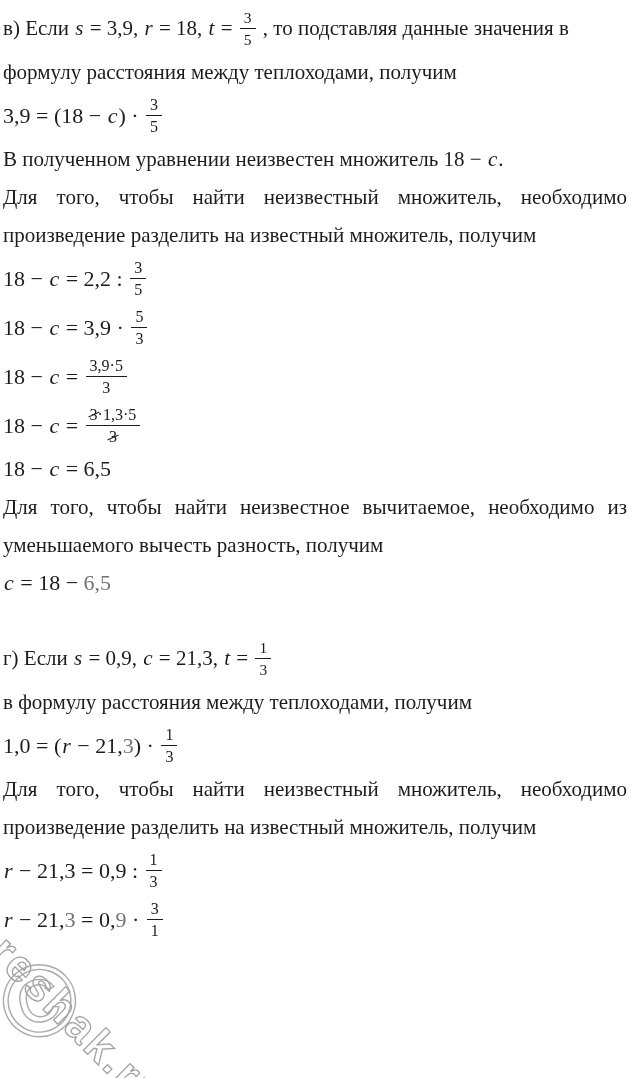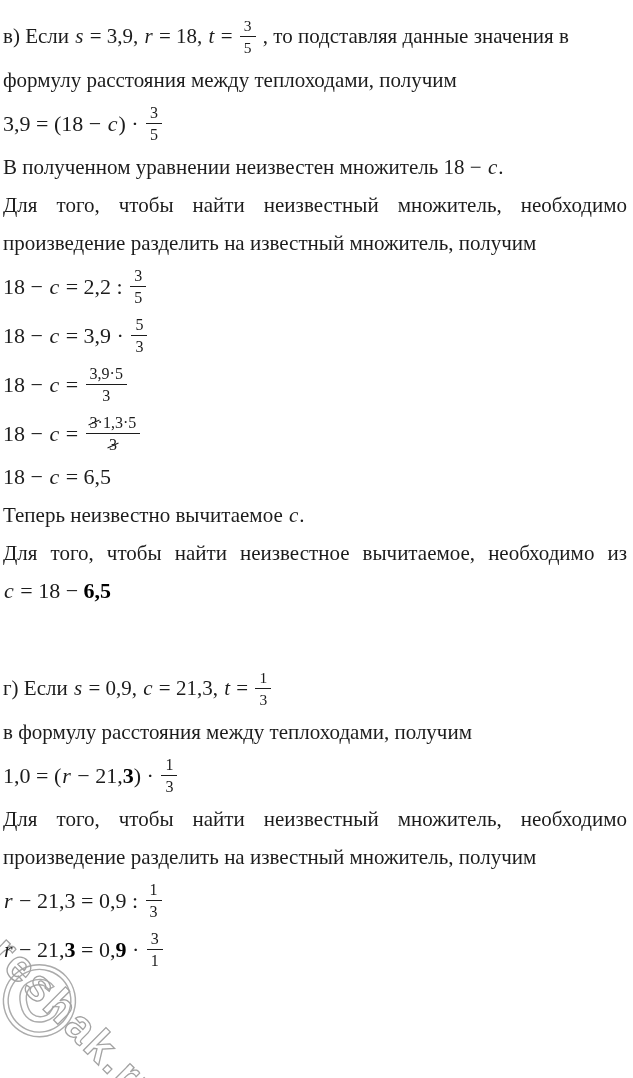--- a/index.html
+++ b/index.html
@@ -11,37 +11,37 @@
   }
   .page {
     position: relative;
     width: 633px; height: 1078px;
     color: #1c1c1c;
     overflow: hidden;
   }
   .content {
     position: relative;
     z-index: 1;
-    padding: 12px 6px 0 3px;
+    padding: 4px 6px 0 3px;
   }
-  .section + .section { margin-top: 54px; }
+  .section + .section { margin-top: 32px; }
   .line {
     line-height: 38px;
     font-size: 21px;
     white-space: nowrap;
   }
   .line.math { font-size: 22px; }
   .line.tall { line-height: 49px; }
   .line.justify {
     white-space: normal;
     text-align: justify;
     text-align-last: justify;
   }
   .var { font-style: italic; padding: 0 1px; }
-  .muted { color: #000000; font-weight: bold; }
+  .muted { color: #737373; }
   .frac {
     display: inline-block;
     vertical-align: middle;
     text-align: center;
     font-size: 15.5px;
     line-height: 1.1;
     position: relative;
     top: -2px;
     margin: 0 2px;
   }
@@ -106,22 +106,22 @@
         <div class="line"><span>формулу расстояния между теплоходами, получим</span></div>
         <div class="line math tall"><span>3,9 = (18 − </span><span class="var">c</span><span>) · </span><span class="frac"><span class="num"><span>3</span></span><span class="den"><span>5</span></span></span></div>
         <div class="line"><span>В полученном уравнении неизвестен множитель  18 − </span><span class="var">c</span><span>.</span></div>
         <div class="line justify"><span>Для того, чтобы найти неизвестный множитель, необходимо</span></div>
         <div class="line"><span>произведение разделить на известный множитель, получим</span></div>
         <div class="line math tall"><span>18 − </span><span class="var">c</span><span> = 2,2 : </span><span class="frac"><span class="num"><span>3</span></span><span class="den"><span>5</span></span></span></div>
         <div class="line math tall"><span>18 − </span><span class="var">c</span><span> = 3,9 · </span><span class="frac"><span class="num"><span>5</span></span><span class="den"><span>3</span></span></span></div>
         <div class="line math tall"><span>18 − </span><span class="var">c</span><span> = </span><span class="frac"><span class="num"><span>3,9·5</span></span><span class="den"><span>3</span></span></span></div>
         <div class="line math tall"><span>18 − </span><span class="var">c</span><span> = </span><span class="frac"><span class="num"><span class="cancel">3</span><span>·1,3·5</span></span><span class="den"><span class="cancel">3</span></span></span></div>
         <div class="line math"><span>18 − </span><span class="var">c</span><span> = 6,5</span></div>
-        <div class="line"><span>Теперь неизвестно вычитаемое  </span><span class="var">c</span><span>.</span></div>
         <div class="line justify"><span>Для того, чтобы найти неизвестное вычитаемое, необходимо из</span></div>
+        <div class="line"><span>уменьшаемого вычесть разность, получим</span></div>
         <div class="line math"><span class="var">c</span><span> = 18 − </span><span class="muted">6,5</span></div>
       </div>
       <div class="section">
         <div class="line tall"><span>г) Если  </span><span class="var">s</span><span> = 0,9,  </span><span class="var">c</span><span> = 21,3, </span><span class="var">t</span><span> = </span><span class="frac"><span class="num"><span>1</span></span><span class="den"><span>3</span></span></span></div>
         <div class="line"><span>в формулу расстояния между теплоходами, получим</span></div>
         <div class="line math tall"><span>1,0 = (</span><span class="var">r</span><span> − 21,</span><span class="muted">3</span><span>) · </span><span class="frac"><span class="num"><span>1</span></span><span class="den"><span>3</span></span></span></div>
         <div class="line justify"><span>Для того, чтобы найти неизвестный множитель, необходимо</span></div>
         <div class="line"><span>произведение разделить на известный множитель, получим</span></div>
         <div class="line math tall"><span class="var">r</span><span> − 21,3 = 0,9 : </span><span class="frac"><span class="num"><span>1</span></span><span class="den"><span>3</span></span></span></div>
         <div class="line math tall"><span class="var">r</span><span> − 21,</span><span class="muted">3</span><span> = 0,</span><span class="muted">9</span><span> · </span><span class="frac"><span class="num"><span>3</span></span><span class="den"><span>1</span></span></span></div>

